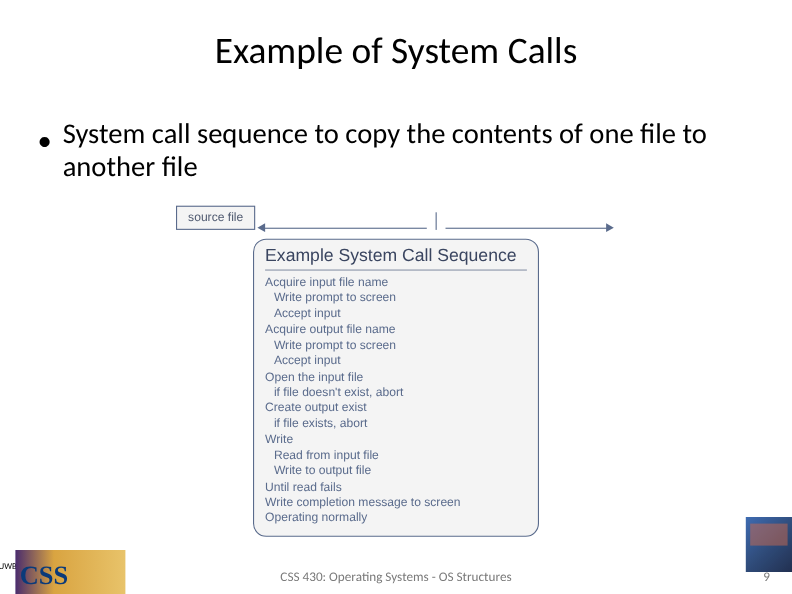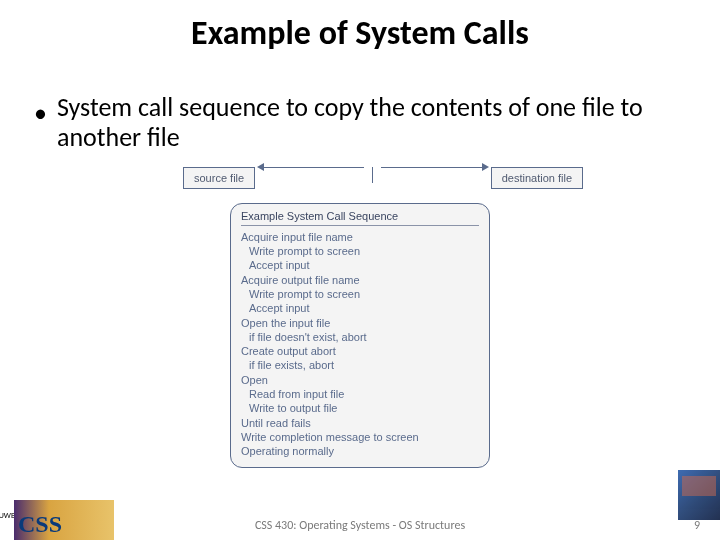--- a/index.html
+++ b/index.html
@@ -8,22 +8,22 @@
     height: 540px;
     background: #ffffff;
     font-family: Calibri, Arial, sans-serif;
     position: relative;
     overflow: hidden;
   }
   .slide-title {
     text-align: center;
     font-size: 34px;
     color: #000;
-    padding-top: 12px;
-    font-weight: 700;
+    padding-top: 26px;
+    font-weight: 400;
   }
   .bullet-area {
     padding: 40px 34px 0 34px;
   }
   .bullet {
     display: flex;
     gap: 10px;
     font-size: 26px;
     color: #000;
     line-height: 1.15;
@@ -32,24 +32,23 @@
     padding-top: 6px;
   }
   .diagram {
     margin: 14px auto 0 auto;
     width: 400px;
     position: relative;
   }
   .top-row {
     display: flex;
     justify-content: space-between;
-    align-items: flex-start;
+    align-items: flex-end;
     width: 100%;
     height: 28px;
-    margin-left: 23px;
   }
   .file-box {
     border: 1px solid #5a6b8c;
     background: #f4f4f4;
     padding: 4px 10px;
     font-size: 11px;
     color: #505a70;
     font-family: Arial, sans-serif;
   }
   .arrow-line {
@@ -86,21 +85,21 @@
   .seq-box {
     margin: 8px auto 0 auto;
     width: 260px;
     border: 1px solid #5a6b8c;
     border-radius: 12px;
     background: #f4f4f4;
     padding: 6px 10px 8px 10px;
     font-family: Arial, sans-serif;
   }
   .seq-title {
-    font-size: 11px;
+    font-size: 16px;
     color: #3a4560;
     border-bottom: 1px solid #8a93a8;
     padding-bottom: 3px;
     margin-bottom: 4px;
   }
   .seq-line {
     font-size: 11px;
     color: #5a6b8c;
     line-height: 1.3;
   }
@@ -184,36 +183,35 @@
 <div class="diagram">
   <div class="top-row">
     <div class="file-box">source file</div>
     <div class="arrow-line">
         <span class="tri-left"></span>
       </div>
     <div style="width:1px;height:16px;background:#5a6b8c;"></div>
     <div class="arrow-line">
         <span class="tri-right"></span>
       </div>
-    <div class="file-box">destination  file</div>
   </div>
   <div class="seq-box">
     <div class="seq-title">Example System Call Sequence</div>
     <div id="seq-lines">
         <div class="seq-line">Acquire input file name</div>
         <div class="seq-line indent1">Write prompt to screen</div>
         <div class="seq-line indent1">Accept input</div>
         <div class="seq-line">Acquire output file name</div>
         <div class="seq-line indent1">Write prompt to screen</div>
         <div class="seq-line indent1">Accept input</div>
         <div class="seq-line">Open the input file</div>
         <div class="seq-line indent1">if file doesn't exist, abort</div>
-        <div class="seq-line">Create output abort</div>
+        <div class="seq-line">Create output exist</div>
         <div class="seq-line indent1">if file exists, abort</div>
-        <div class="seq-line">Open</div>
+        <div class="seq-line">Write</div>
         <div class="seq-line indent1">Read from input file</div>
         <div class="seq-line indent1">Write to output file</div>
         <div class="seq-line">Until read fails</div>
         <div class="seq-line">Write completion message to screen</div>
         <div class="seq-line">Operating normally</div>
       </div>
   </div>
 </div>
 
 <div class="footer">CSS 430: Operating Systems - OS Structures</div>

